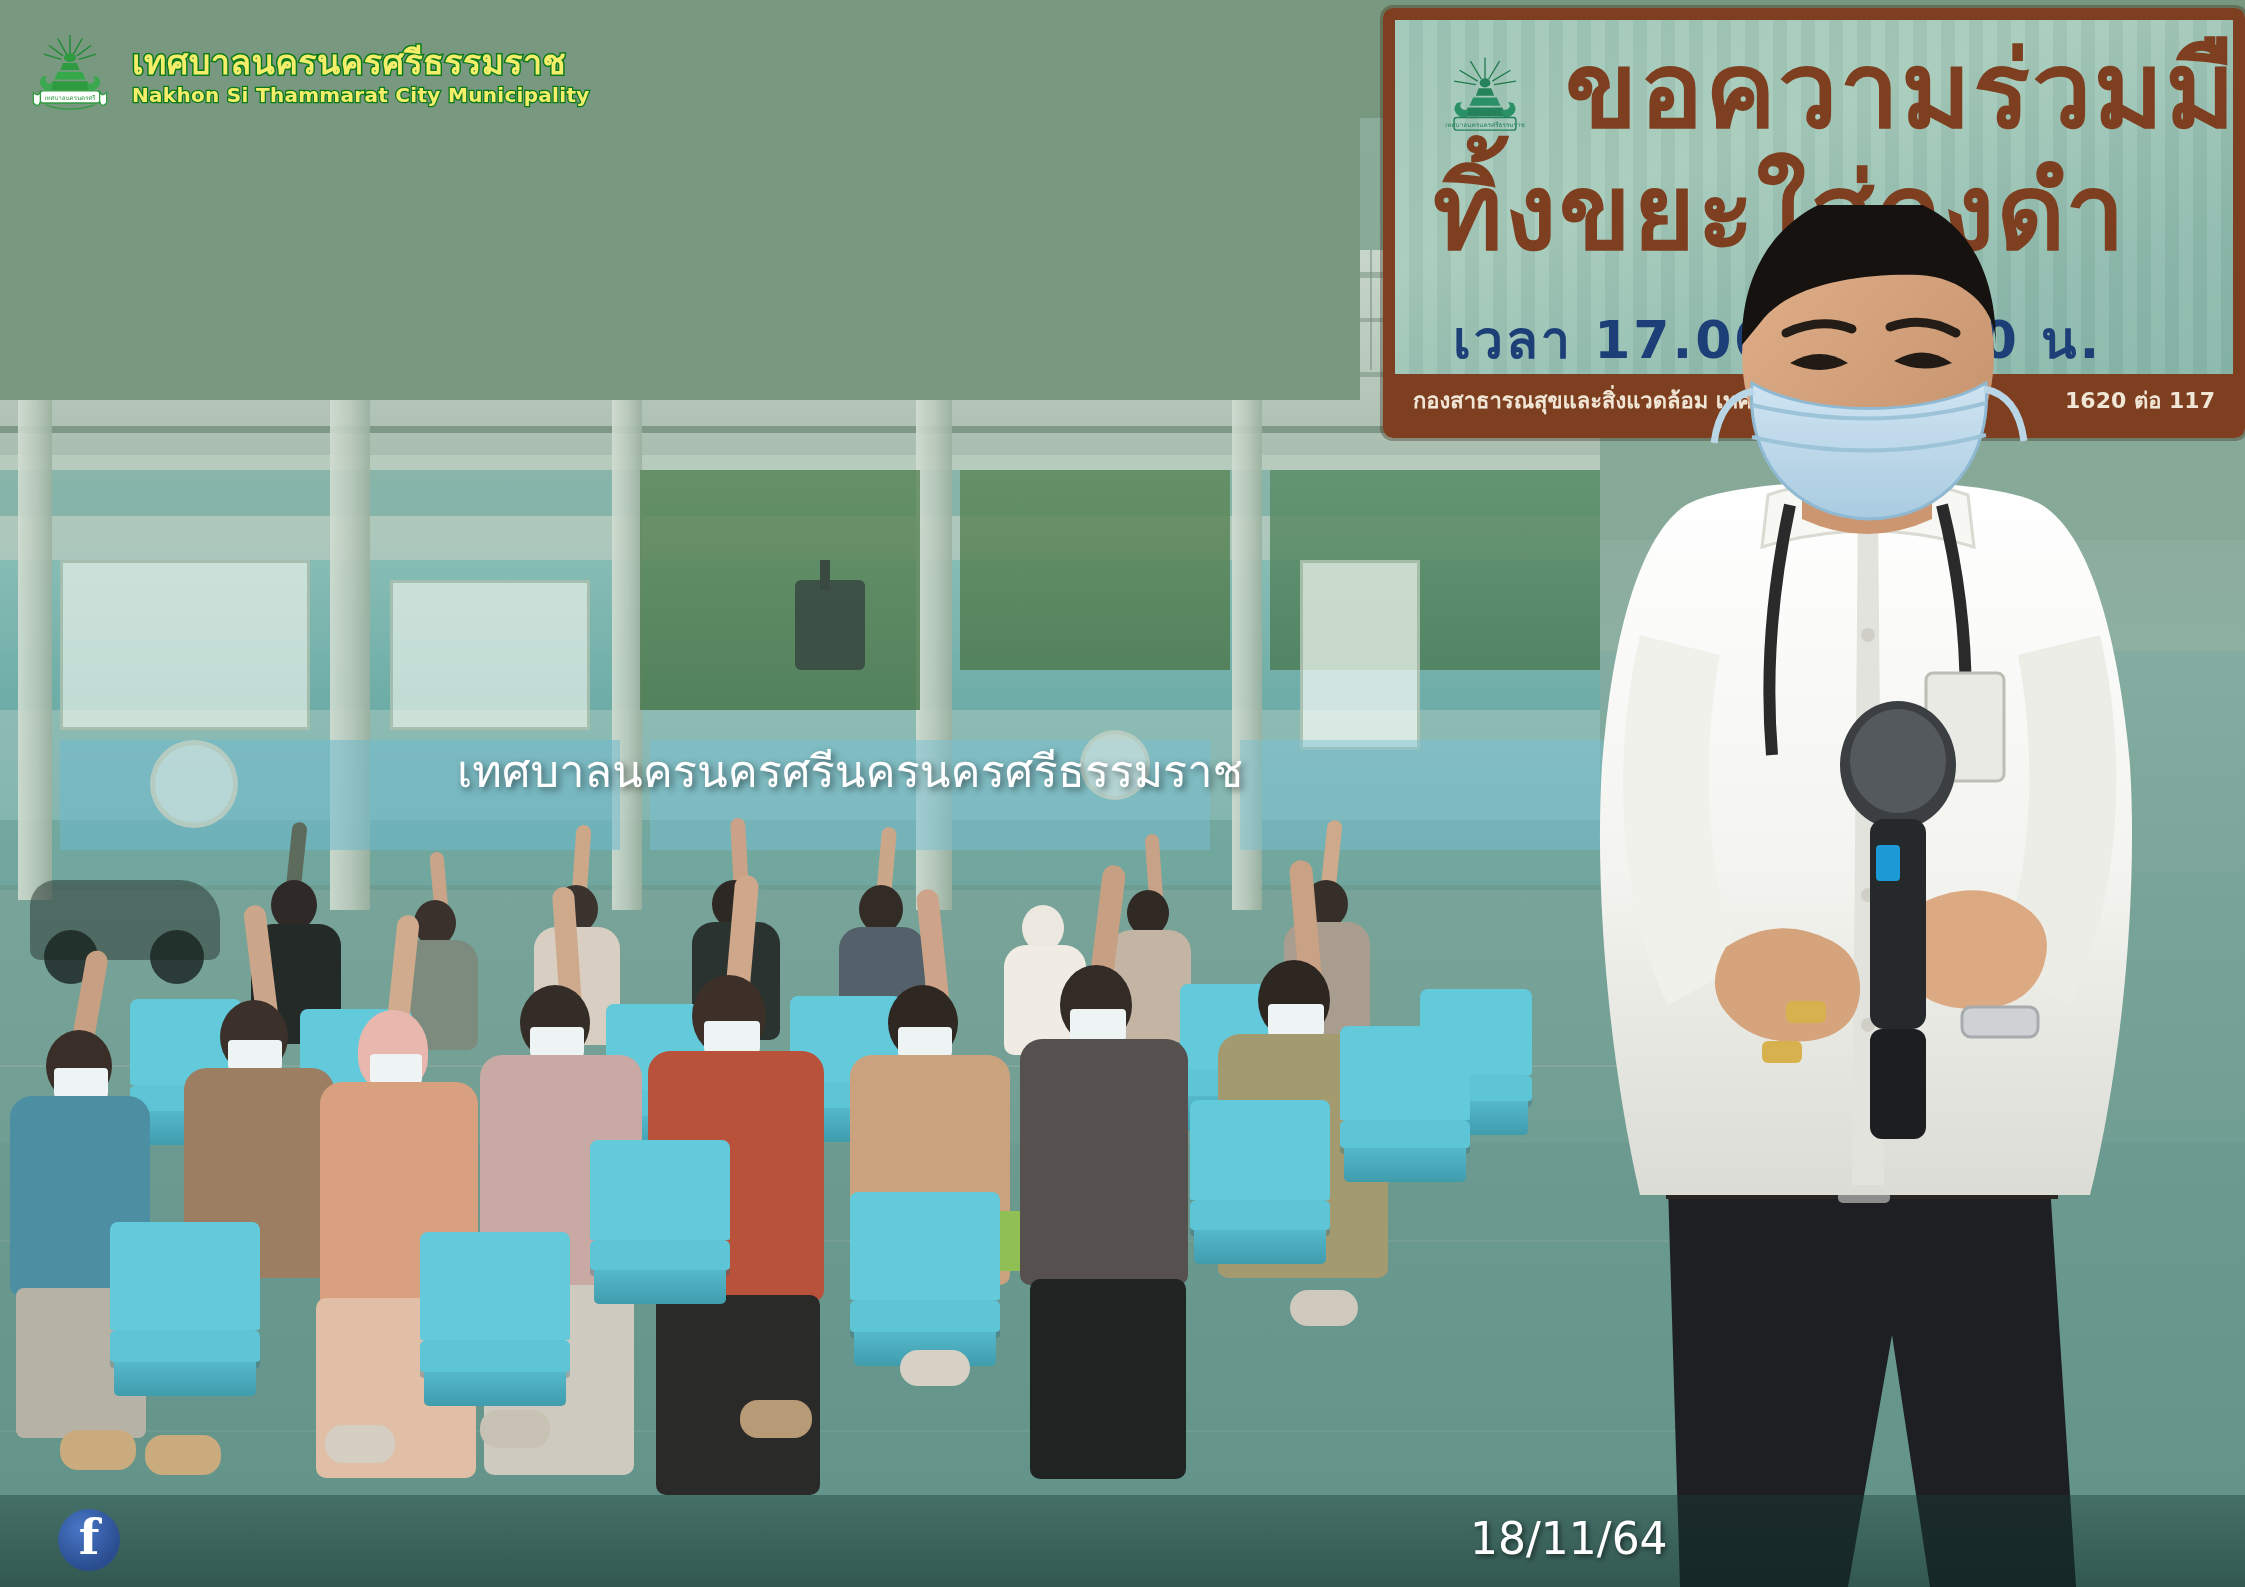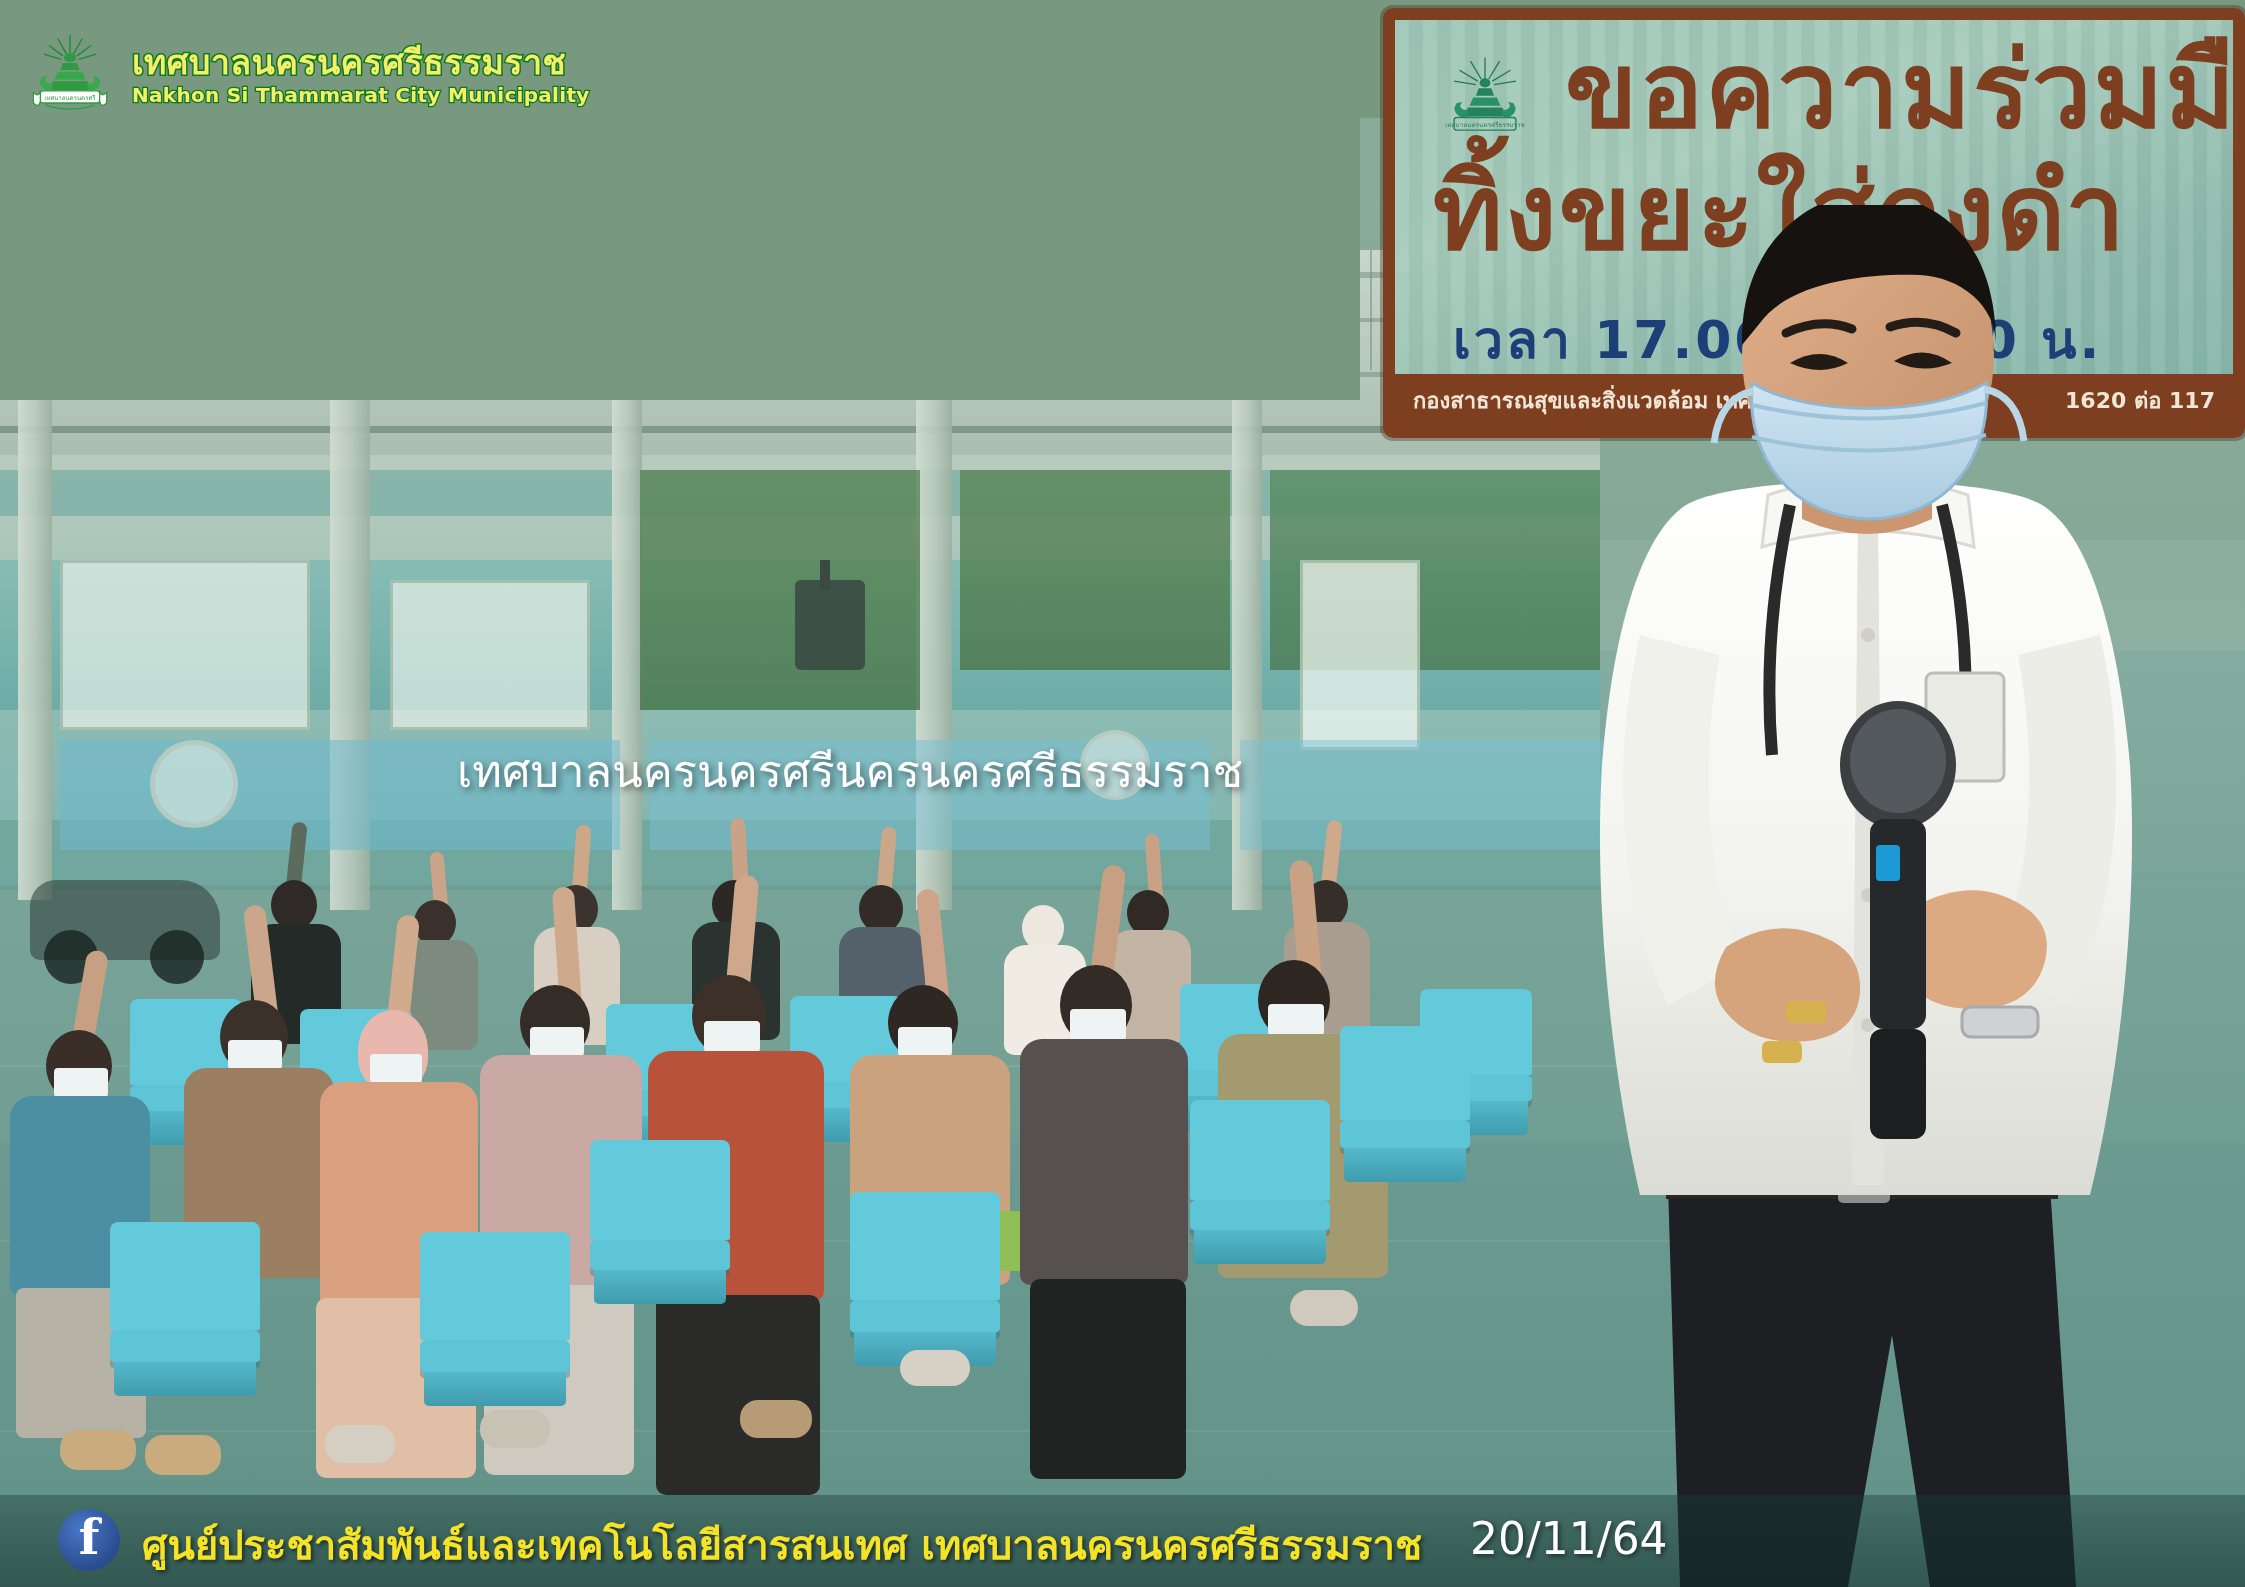--- a/index.html
+++ b/index.html
@@ -583,17 +583,16 @@
 
     <ellipse cx="408" cy="560" rx="58" ry="64" fill="#3b3f42"></ellipse>
     <ellipse cx="408" cy="556" rx="48" ry="52" fill="#54595d"></ellipse>
     <rect x="380" y="614" width="56" height="210" rx="14" fill="#26292b"></rect>
     <rect x="386" y="640" width="24" height="36" rx="4" fill="#1b9ad6"></rect>
     <rect x="380" y="824" width="56" height="110" rx="12" fill="#1c1e20"></rect>
   </svg>
 
   <div class="footer">
     <div class="fb-icon">f</div>
-    <div class="footer-text">ศูนย์ประชาสัมพันธ์และเทคโนโลยีสารสนเทศ เทศบาลนครนครศรีธรรมราช</div>
-    <div class="footer-date">20/11/64</div>
+    <div class="footer-date">18/11/64</div>
   </div>
 
 </div>
 
 </body></html>

